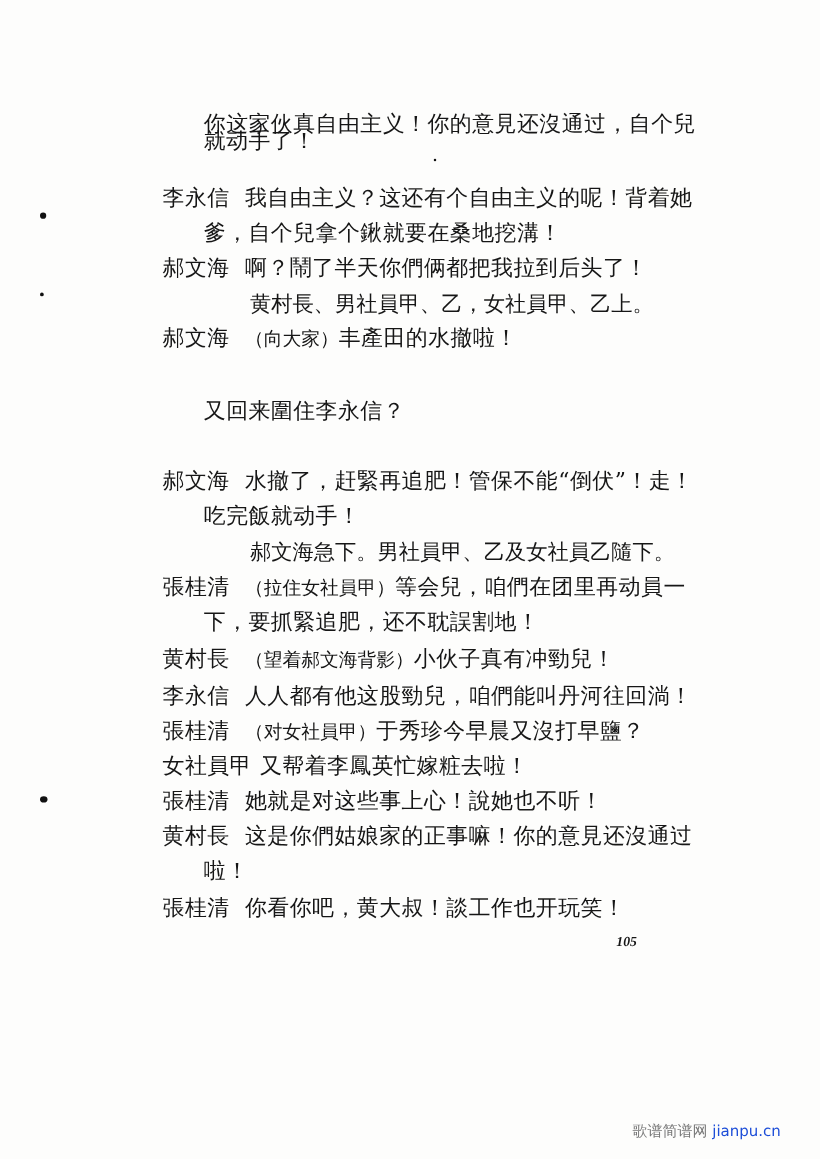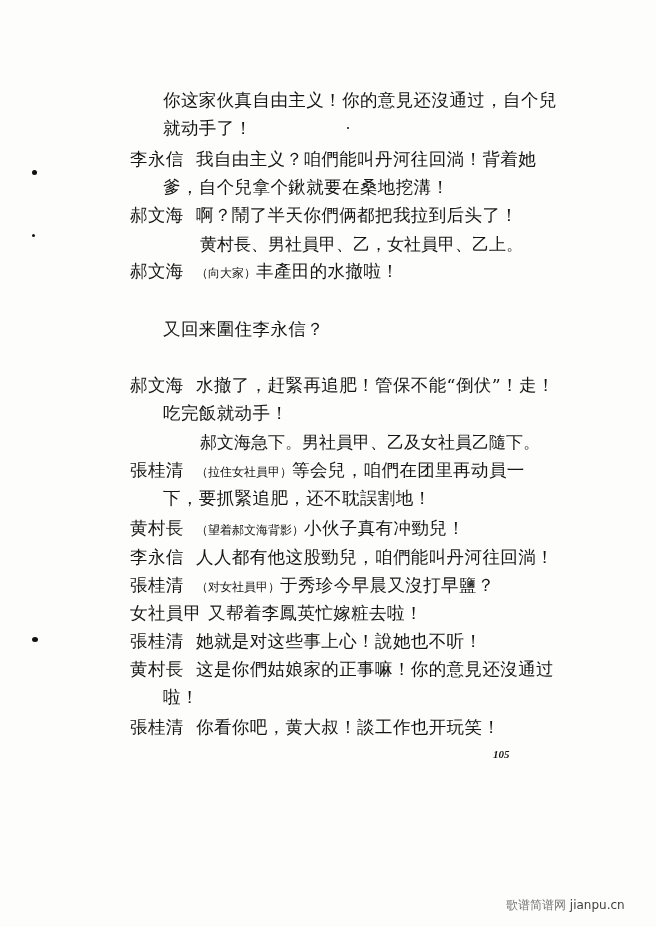--- a/index.html
+++ b/index.html
@@ -10,46 +10,46 @@
     color:#161616;
   }
   .page { position:absolute; left:0; top:0; width:656px; height:893px; }
   .line {
     position:absolute; left:130px; white-space:nowrap;
     font-size:17.5px; line-height:20px; letter-spacing:0.4px;
   }
   .line.cont { left:163px; }
   .speaker { display:inline-block; width:66px; }
   .speaker.wide { width:78px; }
-  .direction { font-size:12px; letter-spacing:0;margin-top:44px; }
+  .direction { font-size:15px; letter-spacing:0;margin-top:44px; }
   .stage {
     position:absolute; left:200px; white-space:nowrap;
     font-size:17px; line-height:14px;
   }
   .pagenum {
     position:absolute; left:493px; top:748px;
     font-family:"Liberation Serif", serif; font-style:italic; font-weight:bold;
     font-size:11px;
   }
   .speck { position:absolute; background:#111; border-radius:50%; }
   .watermark {
     position:absolute; left:506px; top:897px; font-size:12px; color:#777;
     font-family:"DejaVu Sans", sans-serif; white-space:nowrap;
   }
-  .watermark .url { color:#404040; }
+  .watermark .url { color:#1d4ed8; }
 </style>
 </head>
 <body>
 
 <div class="page">
 
   <div class="line cont" style="top:90px"><span>你这家伙真自由主义！你的意見还沒通过，自个兒</span></div>
-  <div class="line cont" style="top:118px"><span>就动手了！</span></div>
+  <div class="line cont" style="top:103px"><span>就动手了！</span></div>
 
-  <div class="line" style="top:149px"><span class="speaker">李永信</span><span>我自由主义？咱們能叫丹河往回淌！背着她</span></div>
+  <div class="line" style="top:149px"><span class="speaker">李永信</span><span>我自由主义？这还有个自由主义的呢！背着她</span></div>
   <div class="line cont" style="top:177px"><span>爹，自个兒拿个鍬就要在桑地挖溝！</span></div>
   <div class="line" style="top:205px"><span class="speaker">郝文海</span><span>啊？鬧了半天你們俩都把我拉到后头了！</span></div>
 
   <div class="stage" style="top:237px">黄村長、男社員甲、乙，女社員甲、乙上。</div>
 
   <div class="line" style="top:261px"><span class="speaker">郝文海</span><span class="direction">（向大家）</span><span>丰產田的水撤啦！</span></div>
   <div class="line cont" style="top:319px"><span>又回来圍住李永信？</span></div>
   <div class="line" style="top:375px"><span class="speaker">郝文海</span><span>水撤了，赶緊再追肥！管保不能“倒伏”！走！</span></div>
   <div class="line cont" style="top:403px"><span>吃完飯就动手！</span></div>
 

